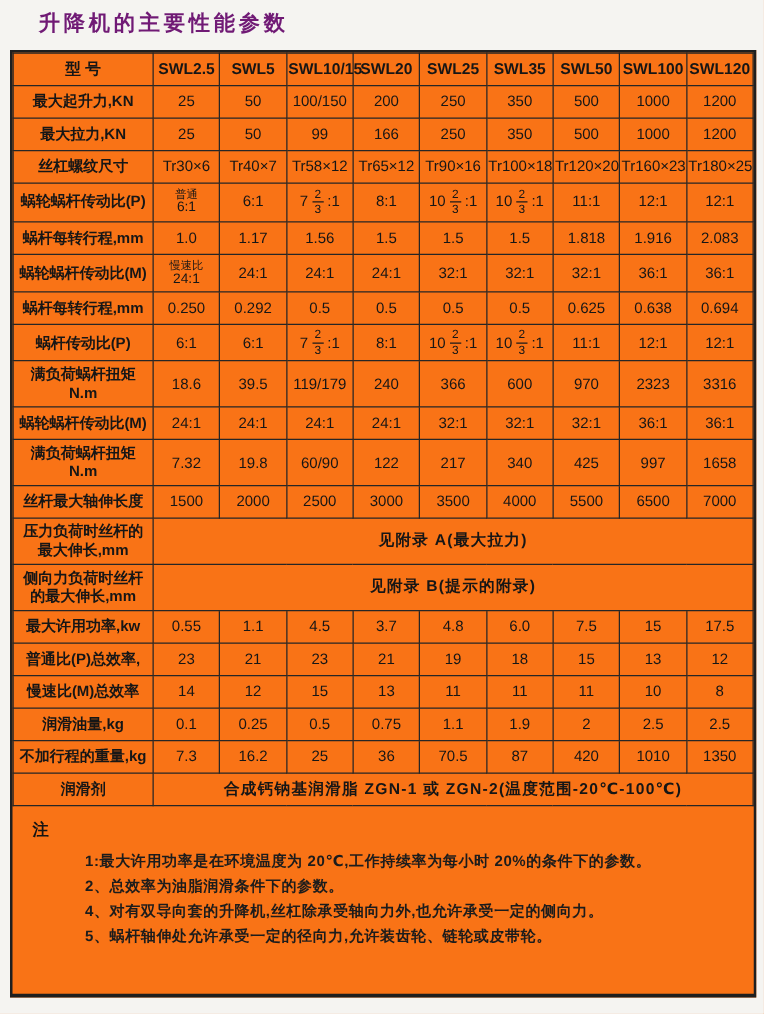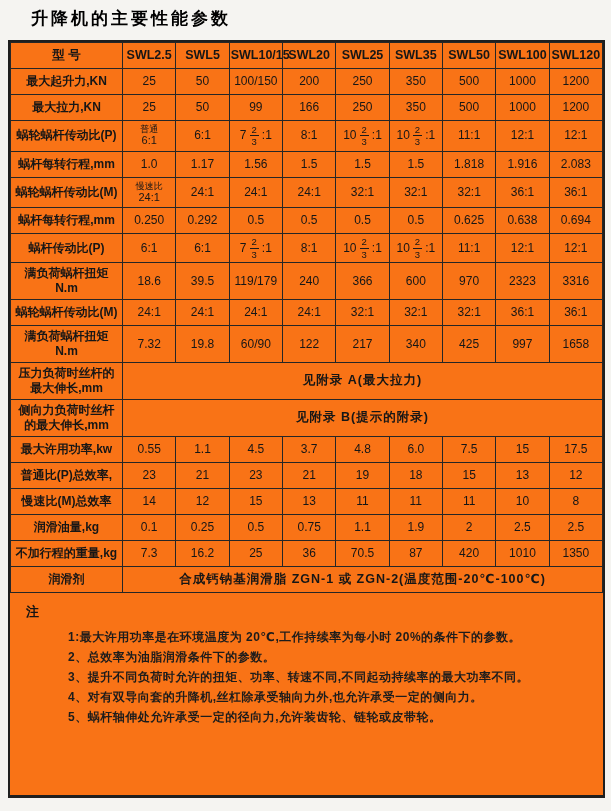--- a/index.html
+++ b/index.html
@@ -7,21 +7,21 @@
     width: 611px; height: 811px;
     background: #f5f4f1;
     font-family: "Liberation Sans", "DejaVu Sans", sans-serif;
     color: #1b1b1b;
   }
   .sheet { position: relative; width: 611px; height: 811px; overflow: hidden; }
 
   .doc-title {
     position: absolute; left: 31px; top: 7px;
     font-size: 17px; font-weight: bold; letter-spacing: 3px;
-    color: #000000;
+    color: #701a75;
   }
 
   .frame {
     position: absolute; left: 8px; top: 40px;
     width: 597px; height: 758px;
     border: 2px solid #1f1f1f;
     border-bottom-width: 3px;
     display: flex; flex-direction: column;
     background: #f97316;
   }
@@ -128,20 +128,32 @@
             <td>50</td>
             <td>99</td>
             <td>166</td>
             <td>250</td>
             <td>350</td>
             <td>500</td>
             <td>1000</td>
             <td>1200</td>
           </tr>
           <tr>
+            <th class="row-h">丝杠螺纹尺寸</th>
+            <td>Tr30×6</td>
+            <td>Tr40×7</td>
+            <td>Tr58×12</td>
+            <td>Tr65×12</td>
+            <td>Tr90×16</td>
+            <td>Tr100×18</td>
+            <td>Tr120×20</td>
+            <td>Tr160×23</td>
+            <td>Tr180×25</td>
+          </tr>
+          <tr>
             <th class="row-h">蜗轮蜗杆传动比(P)</th>
             <td>
               <span class="stack-top">普通</span>
               <span class="stack-bottom">6:1</span>
             </td>
             <td>6:1</td>
             <td><span class="mixed">
                 <span>7</span>
                 <span class="fr">
                   <span class="n">2</span>
@@ -272,20 +284,32 @@
             <td>19.8</td>
             <td>60/90</td>
             <td>122</td>
             <td>217</td>
             <td>340</td>
             <td>425</td>
             <td>997</td>
             <td>1658</td>
           </tr>
           <tr>
+            <th class="row-h">丝杆最大轴伸长度</th>
+            <td>1500</td>
+            <td>2000</td>
+            <td>2500</td>
+            <td>3000</td>
+            <td>3500</td>
+            <td>4000</td>
+            <td>5500</td>
+            <td>6500</td>
+            <td>7000</td>
+          </tr>
+          <tr>
             <th class="row-h">压力负荷时丝杆的最大伸长,mm</th>
             <td colspan="9" class="span-cell">见附录 A(最大拉力)</td>
           </tr>
           <tr>
             <th class="row-h">侧向力负荷时丝杆的最大伸长,mm</th>
             <td colspan="9" class="span-cell">见附录 B(提示的附录)</td>
           </tr>
           <tr>
             <th class="row-h">最大许用功率,kw</th>
             <td>0.55</td>
@@ -351,19 +375,18 @@
             <td colspan="9" class="span-cell">合成钙钠基润滑脂 ZGN-1 或 ZGN-2(温度范围-20℃-100℃)</td>
           </tr>
         </tbody>
     </table>
 
     <div class="notes">
       <div class="notes-heading">注</div>
       <div>
           <div class="note-item">1:最大许用功率是在环境温度为 20℃,工作持续率为每小时 20%的条件下的参数。</div>
           <div class="note-item">2、总效率为油脂润滑条件下的参数。</div>
-          <div class="note-item">3、提升不同负荷时允许的扭矩、功率、转速不同,不同起动持续率的最大功率不同。</div>
           <div class="note-item">4、对有双导向套的升降机,丝杠除承受轴向力外,也允许承受一定的侧向力。</div>
           <div class="note-item">5、蜗杆轴伸处允许承受一定的径向力,允许装齿轮、链轮或皮带轮。</div>
         </div>
     </div>
   </div>
 </div>
 
 </body></html>

